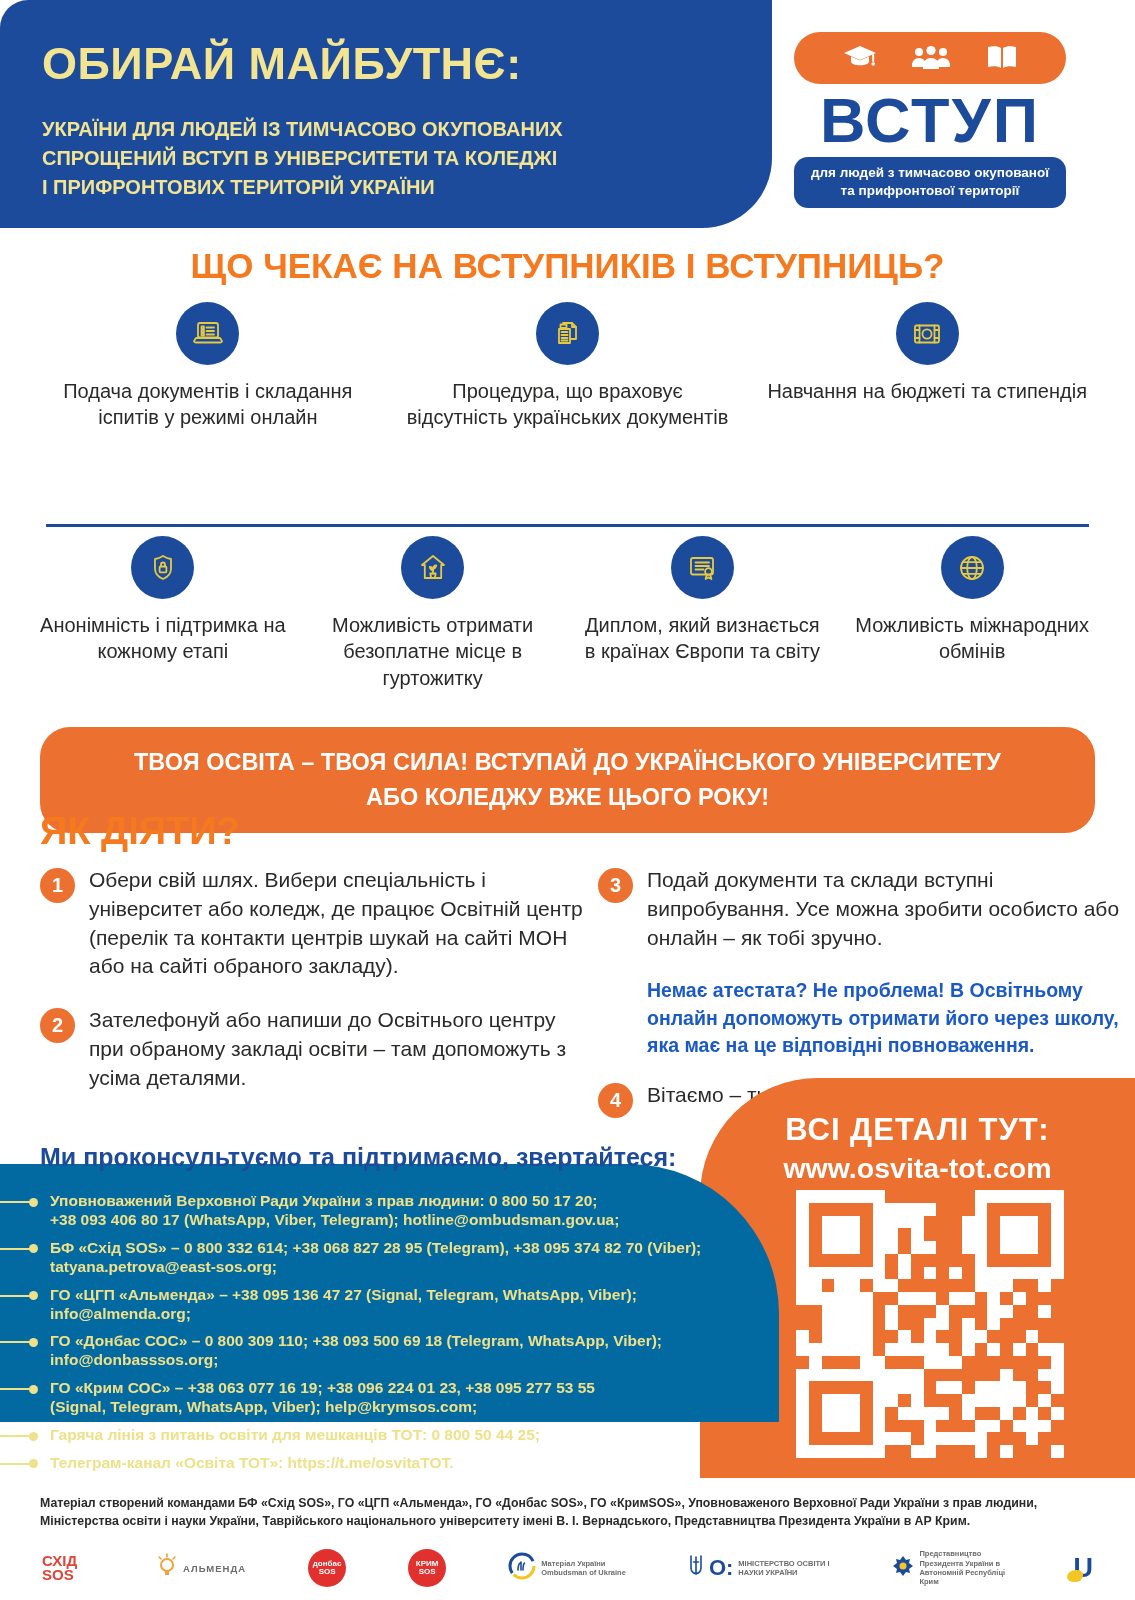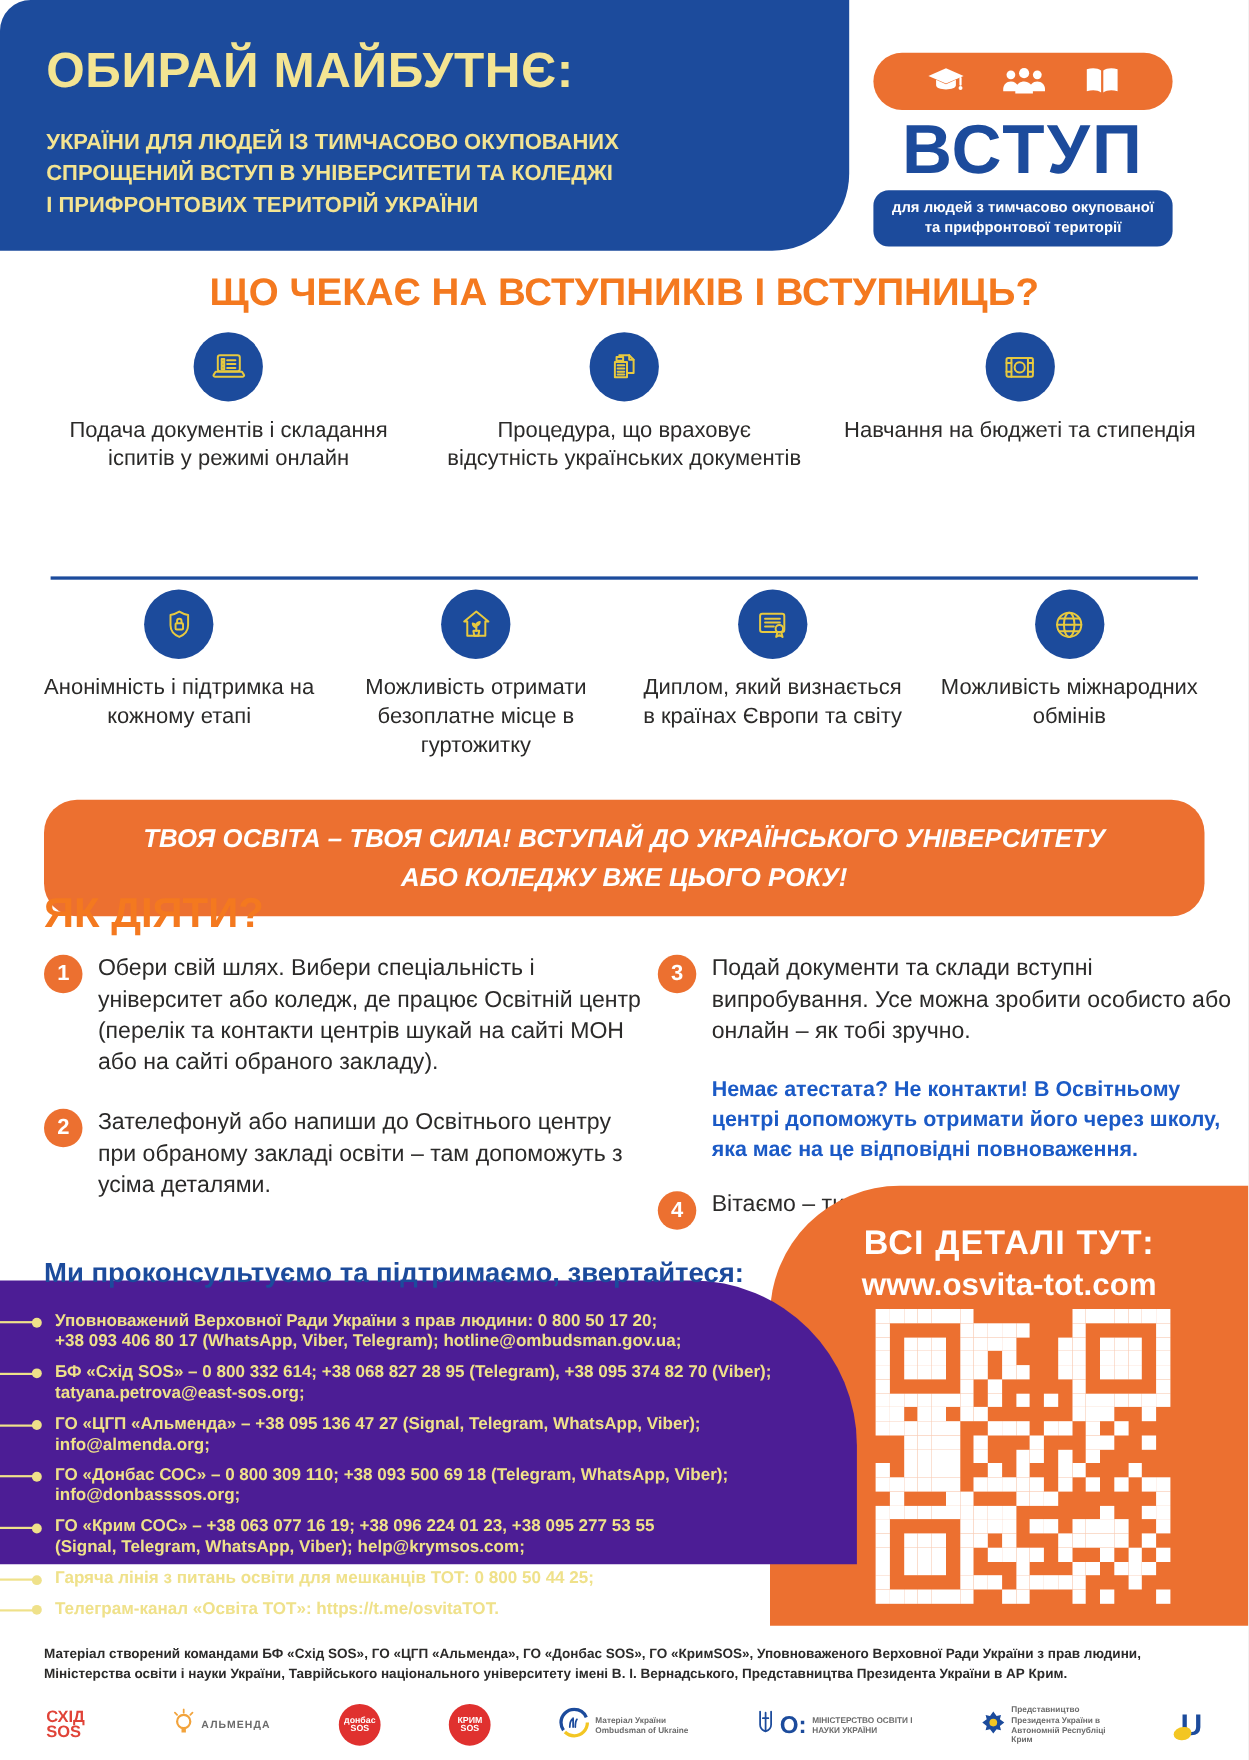--- a/index.html
+++ b/index.html
@@ -7,21 +7,21 @@
         font-family:"Liberation Sans","DejaVu Sans",sans-serif;overflow:hidden;}
 
   
   .header{position:absolute;left:0;top:0;width:772px;height:228px;background:#1c4b9c;
           border-radius:28px 0 70px 0;}
   .header-title{margin:38px 0 0 42px;font-size:45px;font-weight:bold;color:#f3e492;letter-spacing:.5px;}
   .header-sub{margin:25px 0 0 42px;font-size:20px;font-weight:bold;color:#f3e492;line-height:1.45;}
   .header-sub span{display:block;white-space:nowrap;}
 
   
-  .logo{position:absolute;left:794px;top:48px;width:272px;text-align:center;}
+  .logo{position:absolute;left:794px;top:32px;width:272px;text-align:center;}
   .logo-pill{height:52px;background:#ec7030;border-radius:26px;display:flex;align-items:center;
              justify-content:space-evenly;padding:0 16px;}
   .logo-pill svg{display:block;}
   .logo-word{font-size:63px;line-height:1.05;font-weight:bold;color:#1c4b9c;letter-spacing:2px;margin-top:3px;}
   .logo-tag{background:#1c4b9c;color:#fff;font-size:13.5px;font-weight:bold;border-radius:14px;
             padding:7px 8px;line-height:1.35;margin-top:4px;text-align:center;}
   .logo-tag span{display:block;white-space:nowrap;}
 
   
   .benefits-title{position:absolute;top:246px;left:0;width:100%;text-align:center;
@@ -30,21 +30,21 @@
   .row1{top:302px;} .row2{top:536px;}
   .benefit{flex:1;padding:0 12px;text-align:center;}
   .benefit-circle{width:63px;height:63px;border-radius:50%;background:#1c4b9c;margin:0 auto;
                   display:flex;align-items:center;justify-content:center;}
   .benefit-text{margin-top:13px;font-size:20px;line-height:1.32;color:#2b2a29;}
   .divider{position:absolute;top:524px;left:46px;width:1043px;height:3px;background:#1c4b9c;}
 
   
   .banner{position:absolute;top:727px;left:40px;width:1055px;background:#ec7030;border-radius:30px;
           padding:18px 0 17px 0;text-align:center;color:#ffffff;font-weight:bold;font-size:23.5px;line-height:1.5;}
-  .banner span{display:block;white-space:nowrap;font-style:italic;}
+  .banner span{display:block;white-space:nowrap;}
 
   
   .how-title{position:absolute;top:810px;left:40px;font-size:38px;font-weight:bold;color:#f4791f;}
   .steps-left{position:absolute;top:866px;left:40px;width:548px;}
   .steps-right{position:absolute;top:866px;left:598px;width:532px;}
   .step{display:flex;margin-bottom:25px;}
   .step-num{width:35px;height:35px;border-radius:50%;background:#ec7030;color:#fff;font-weight:bold;
             font-size:20px;display:flex;align-items:center;justify-content:center;margin:2px 14px 0 0;flex-shrink:0;}
   .step-text{font-size:21px;line-height:1.37;color:#2b2a29;}
   .note{margin:0 0 22px 49px;font-size:19.5px;line-height:1.4;font-weight:bold;color:#1b5ac6;}
@@ -52,21 +52,21 @@
   
   .contacts-title{position:absolute;top:1102px;left:40px;font-size:25px;font-weight:bold;color:#1c4b9c;z-index:3;margin-top:41px;}
   .details-box{position:absolute;top:1078px;left:700px;width:435px;height:400px;background:#ec7030;
                border-top-left-radius:118px;z-index:1;}
   .details-l1{margin-top:34px;text-align:center;color:#fff;font-weight:bold;font-size:31px;letter-spacing:1px;}
   .details-l2{text-align:center;color:#fff;font-weight:bold;font-size:28.5px;margin-top:4px;}
   .qr{position:absolute;left:96px;top:112px;width:268px;height:268px;display:grid;
       grid-template-columns:repeat(21,1fr);grid-template-rows:repeat(21,1fr);}
   .qr div.on{background:#ffffff;}
 
-  .contacts-panel{position:absolute;top:1164px;left:0;width:779px;height:258px;background:#4c1d95;
+  .contacts-panel{position:absolute;top:1164px;left:0;width:779px;height:258px;background:#0369a1;
                   border-top-right-radius:150px;z-index:2;box-sizing:border-box;padding-top:28px;}
   .contact{position:relative;padding-left:50px;margin-bottom:9px;font-size:15.5px;line-height:1.22;
            color:#efe18a;font-weight:bold;}
   .contact::before{content:"";position:absolute;left:0;top:9px;width:31px;height:2px;background:#efe18a;}
   .contact::after{content:"";position:absolute;left:29px;top:5.5px;width:9px;height:9px;border-radius:50%;background:#efe18a;}
   .contact span{display:block;white-space:nowrap;}
 
   
   .credits{position:absolute;top:1494px;left:40px;width:1062px;font-size:12.3px;font-weight:bold;
            line-height:1.5;color:#2b2a29;}
@@ -235,21 +235,21 @@
       <div class="step-num">2</div>
       <div class="step-text">Зателефонуй або напиши до Освітнього центру при обраному закладі освіти – там допоможуть з усіма деталями.</div>
     </div>
   </div>
 
   <div class="steps-right">
     <div class="step">
       <div class="step-num">3</div>
       <div class="step-text">Подай документи та склади вступні випробування. Усе можна зробити особисто або онлайн – як тобі зручно.</div>
     </div>
-    <div class="note">Немає атестата? Не контакти! В Освітньому центрі допоможуть отримати його через школу, яка має на це відповідні повноваження.</div>
+    <div class="note">Немає атестата? Не проблема! В Освітньому онлайн допоможуть отримати його через школу, яка має на це відповідні повноваження.</div>
     <div class="step">
       <div class="step-num">4</div>
       <div class="step-text">Вітаємо – ти студент!</div>
     </div>
   </div>
 
   <div class="contacts-title">Ми проконсультуємо та підтримаємо, звертайтеся:</div>
 
   <div class="details-box">
     <div class="details-l1">ВСІ ДЕТАЛІ ТУТ:</div>

